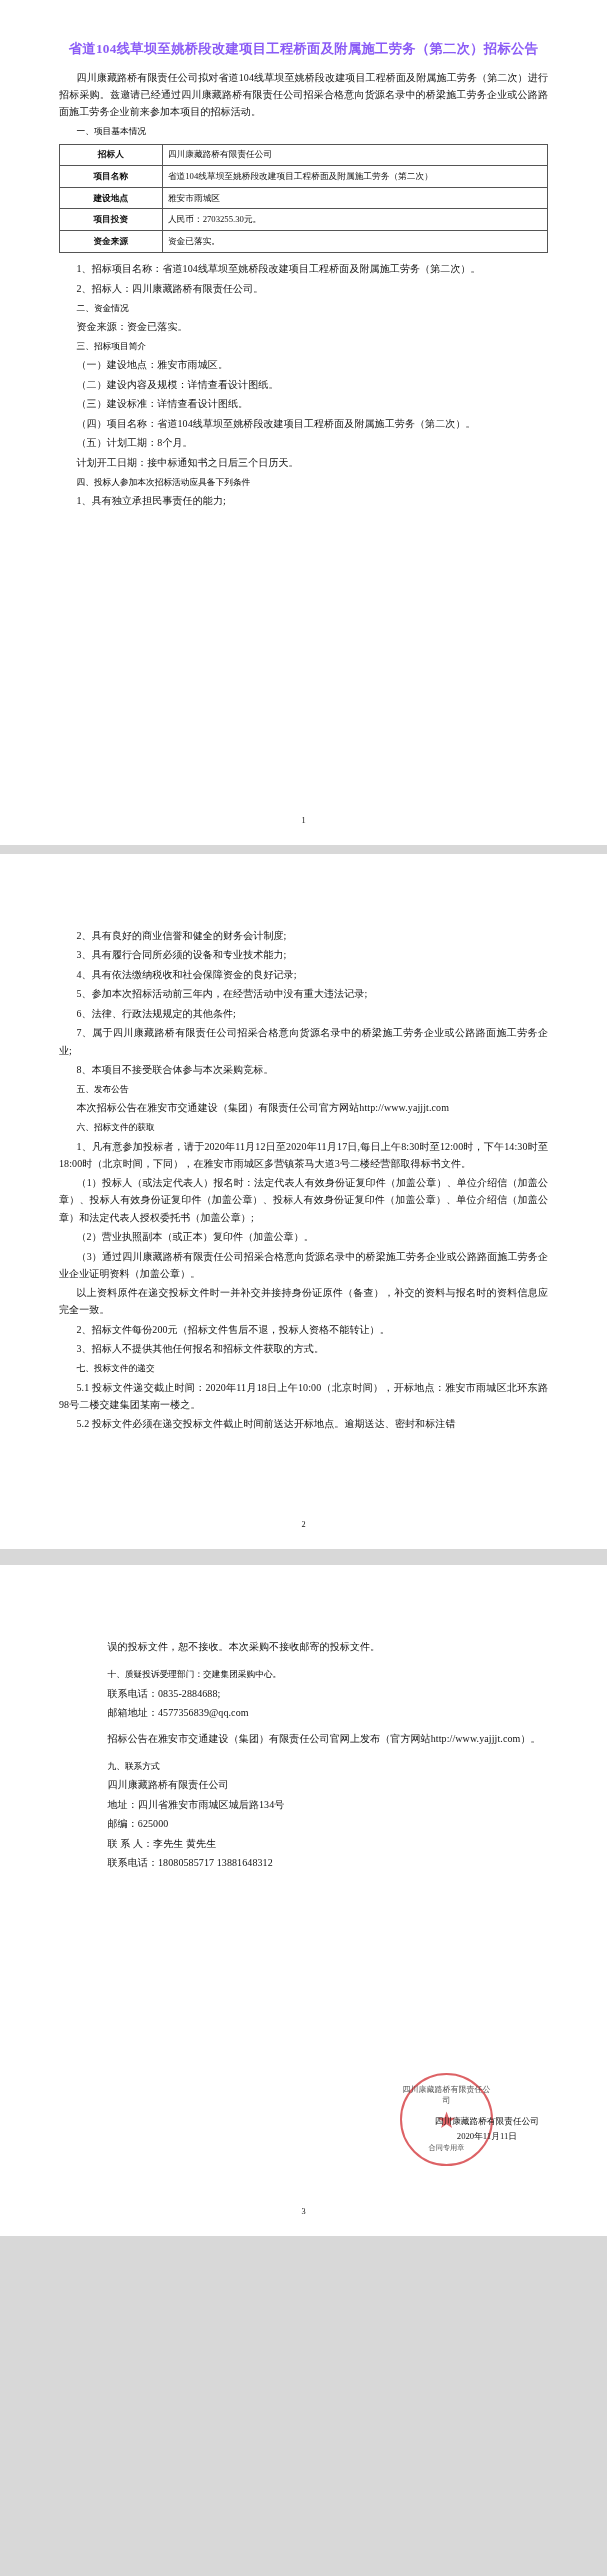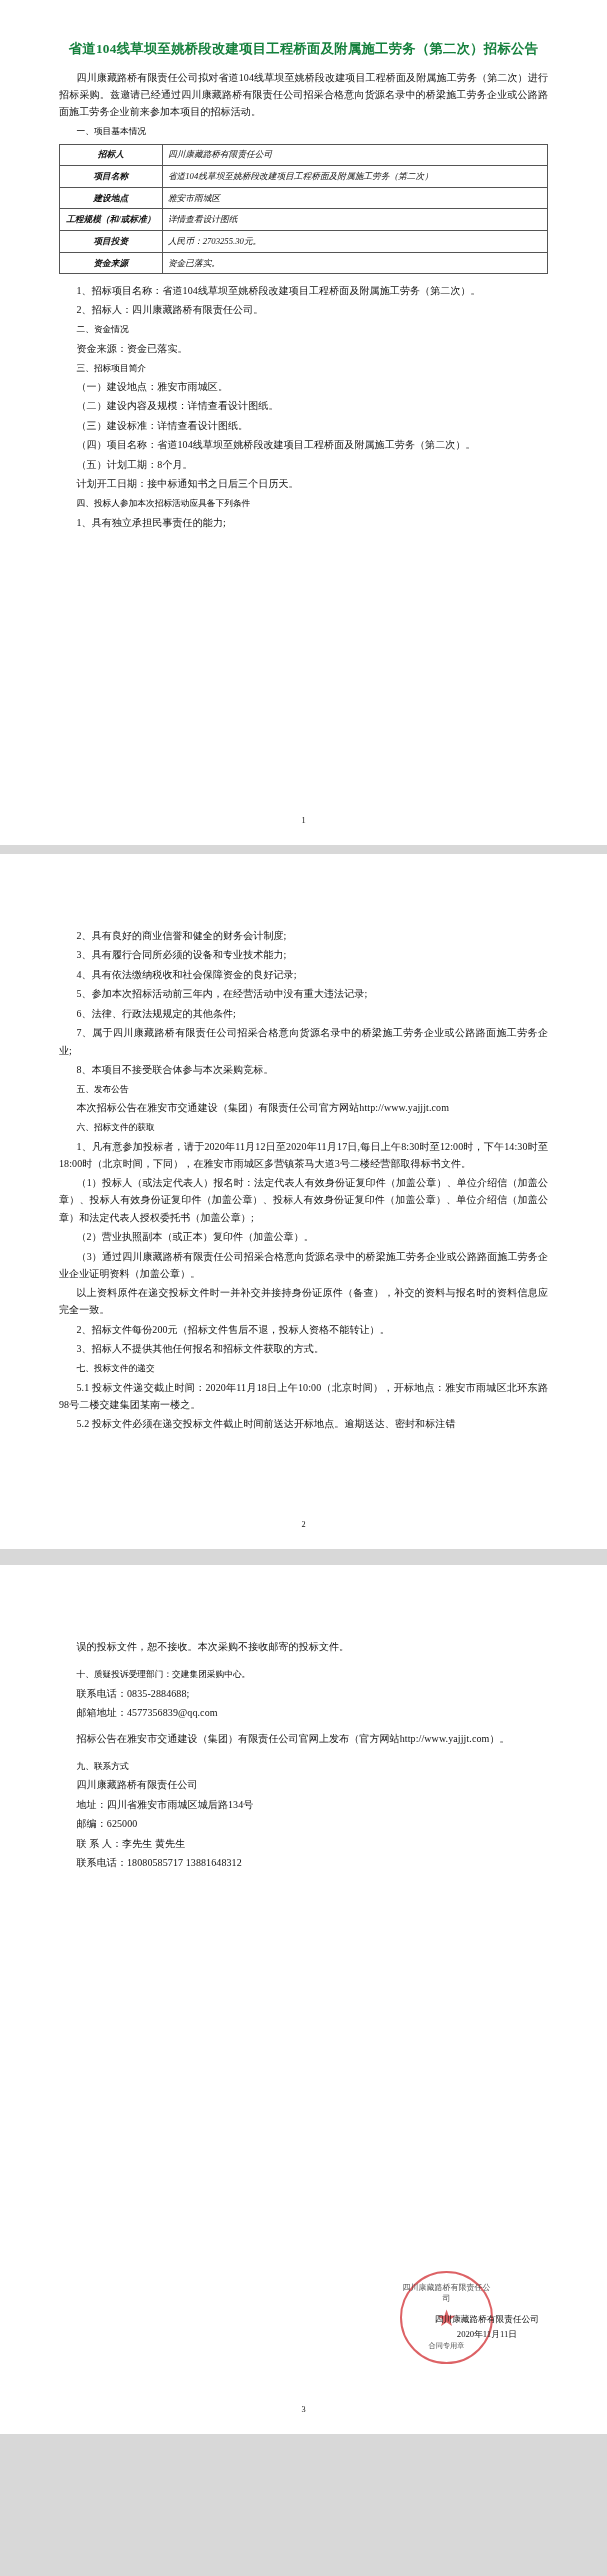--- a/index.html
+++ b/index.html
@@ -13,30 +13,30 @@
   }
   .page {
     width: 607px;
     background: #ffffff;
     box-sizing: border-box;
     position: relative;
     margin: 0 0 9px 0;
   }
   .page-1 { height: 845px; padding: 39px 59px 0 59px; }
   .page-2 { height: 695px; padding: 73px 59px 0 59px; }
-  .page-3 { height: 869px; padding: 73px 59px 0 59px; margin-top: 16px; }
+  .page-3 { height: 671px; padding: 73px 59px 0 90px; margin-top: 16px; }
 
   .doc-title {
     font-size: 13.3px;
     font-weight: bold;
     text-align: center;
     line-height: 1.55;
     letter-spacing: 0.3px;
     margin: 0 0 9px 0;
-    color: #15803d;
+    color: #8b5cf6;
   }
   p.para {
     font-size: 10px;
     line-height: 1.72;
     margin: 0 0 2.3px 0;
     text-indent: 17.5px;
     text-align: justify;
     color: #111;
     letter-spacing: 0.1px;
   }
@@ -53,21 +53,20 @@
     width: 100%;
     border-collapse: collapse;
     margin: 4.6px 0 7.6px 0;
     font-size: 8.7px;
   }
   table.info td {
     border: 0.8px solid #555;
     padding: 3.8px 5.3px;
     line-height: 1.5;
     color: #111;
-    font-style: italic;
   }
   table.info td.k {
     width: 91px;
     text-align: center;
     font-weight: bold;
     white-space: nowrap;
   }
   .pagenum {
     position: absolute;
     bottom: 20px;
@@ -137,24 +136,20 @@
         <td class="k">招标人</td>
         <td>四川康藏路桥有限责任公司</td>
       </tr>
       <tr>
         <td class="k">项目名称</td>
         <td>省道104线草坝至姚桥段改建项目工程桥面及附属施工劳务（第二次）</td>
       </tr>
       <tr>
         <td class="k">建设地点</td>
         <td>雅安市雨城区</td>
-      </tr>
-      <tr>
-        <td class="k">工程规模（和/或标准）</td>
-        <td>详情查看设计图纸</td>
       </tr>
       <tr>
         <td class="k">项目投资</td>
         <td>人民币：2703255.30元。</td>
       </tr>
       <tr>
         <td class="k">资金来源</td>
         <td>资金已落实。</td>
       </tr>
     </tbody>

